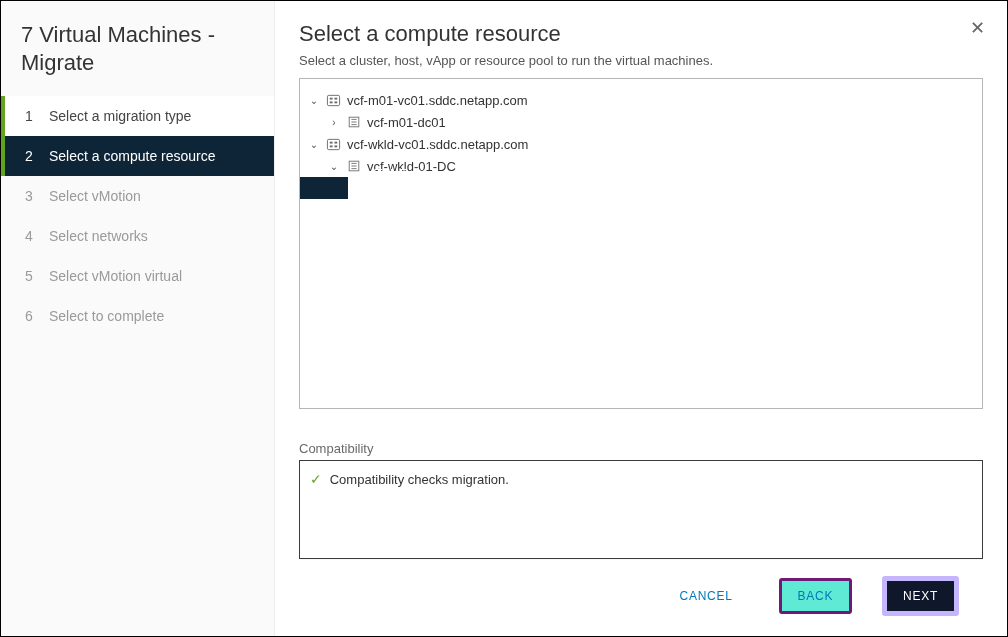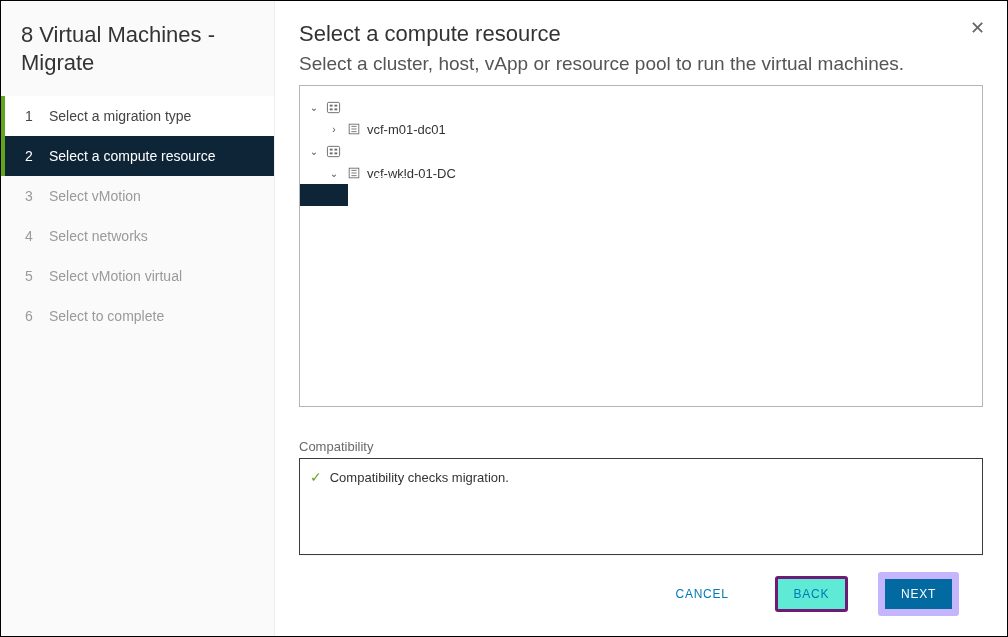--- a/index.html
+++ b/index.html
@@ -62,21 +62,21 @@
     display: flex;
     flex-direction: column;
   }
   .main-title {
     font-size: 22px;
     font-weight: 300;
     color: #333;
     margin-bottom: 6px;
   }
   .main-subtitle {
-    font-size: 19px;
+    font-size: 13px;
     color: #555;
     margin-bottom: 10px;
   }
   .close-x {
     position: absolute;
     top: 18px;
     right: 22px;
     font-size: 18px;
     color: #666;
     cursor: pointer;
@@ -157,31 +157,31 @@
   .btn {
     font-size: 12px;
     letter-spacing: 0.06em;
     padding: 8px 16px;
     border-radius: 3px;
     cursor: pointer;
     text-transform: uppercase;
   }
   .btn-cancel { color: #0079b8; border: none; background: none; }
   .btn-back   { color: #0079b8; border: 3px solid #701a75; background: #5eead4; }
-  .btn-next   { color: #fff; background: #0369a1; border: 7px solid #c4b5fd; }
+  .btn-next   { color: #fff; background: #0f172a; border: 5px solid #c4b5fd; }
 
   svg { display: block; }
 </style>
 </head>
 <body>
 
 <div class="outer">
 
   <aside class="sidebar">
-    <div class="sidebar-title">8 Virtual Machines - Migrate</div>
+    <div class="sidebar-title">7 Virtual Machines - Migrate</div>
     <ul class="step-list">
       <li class="step completed">
         <span class="step-num">1</span>
         <span>Select a migration type</span>
       </li>
       <li class="step active">
         <span class="step-num">2</span>
         <span>Select a compute resource</span>
       </li>
       <li class="step">
@@ -215,20 +215,21 @@
             <span class="tree-toggle">⌄</span>
             <span class="tree-icon">
               <svg viewBox="0 0 16 16" width="15" height="15">
                   <rect x="1.5" y="2.5" width="13" height="11" rx="1.5" fill="none" stroke="currentColor"></rect>
                   <rect x="4" y="5" width="3" height="2" fill="currentColor"></rect>
                   <rect x="4" y="9" width="3" height="2" fill="currentColor"></rect>
                   <rect x="9" y="5" width="3" height="2" fill="currentColor"></rect>
                   <rect x="9" y="9" width="3" height="2" fill="currentColor"></rect>
                 </svg>
             </span>
+            <span class="tree-label">vcf-m01-vc01.sddc.netapp.com</span>
           </div>
           <ul>
             <li>
               <div class="tree-row">
                 <span class="tree-toggle">›</span>
                 <span class="tree-icon">
                   <svg viewBox="0 0 16 16" width="14" height="14">
                       <rect x="2.5" y="2.5" width="11" height="11" fill="none" stroke="currentColor"></rect>
                       <line x1="5" y1="5" x2="11" y2="5" stroke="currentColor"></line>
                       <line x1="5" y1="8" x2="11" y2="8" stroke="currentColor"></line>
@@ -245,20 +246,21 @@
             <span class="tree-toggle">⌄</span>
             <span class="tree-icon">
               <svg viewBox="0 0 16 16" width="15" height="15">
                   <rect x="1.5" y="2.5" width="13" height="11" rx="1.5" fill="none" stroke="currentColor"></rect>
                   <rect x="4" y="5" width="3" height="2" fill="currentColor"></rect>
                   <rect x="4" y="9" width="3" height="2" fill="currentColor"></rect>
                   <rect x="9" y="5" width="3" height="2" fill="currentColor"></rect>
                   <rect x="9" y="9" width="3" height="2" fill="currentColor"></rect>
                 </svg>
             </span>
+            <span class="tree-label">vcf-wkld-vc01.sddc.netapp.com</span>
           </div>
           <ul>
             <li>
               <div class="tree-row">
                 <span class="tree-toggle">⌄</span>
                 <span class="tree-icon">
                   <svg viewBox="0 0 16 16" width="14" height="14">
                       <rect x="2.5" y="2.5" width="11" height="11" fill="none" stroke="currentColor"></rect>
                       <line x1="5" y1="5" x2="11" y2="5" stroke="currentColor"></line>
                       <line x1="5" y1="8" x2="11" y2="8" stroke="currentColor"></line>

